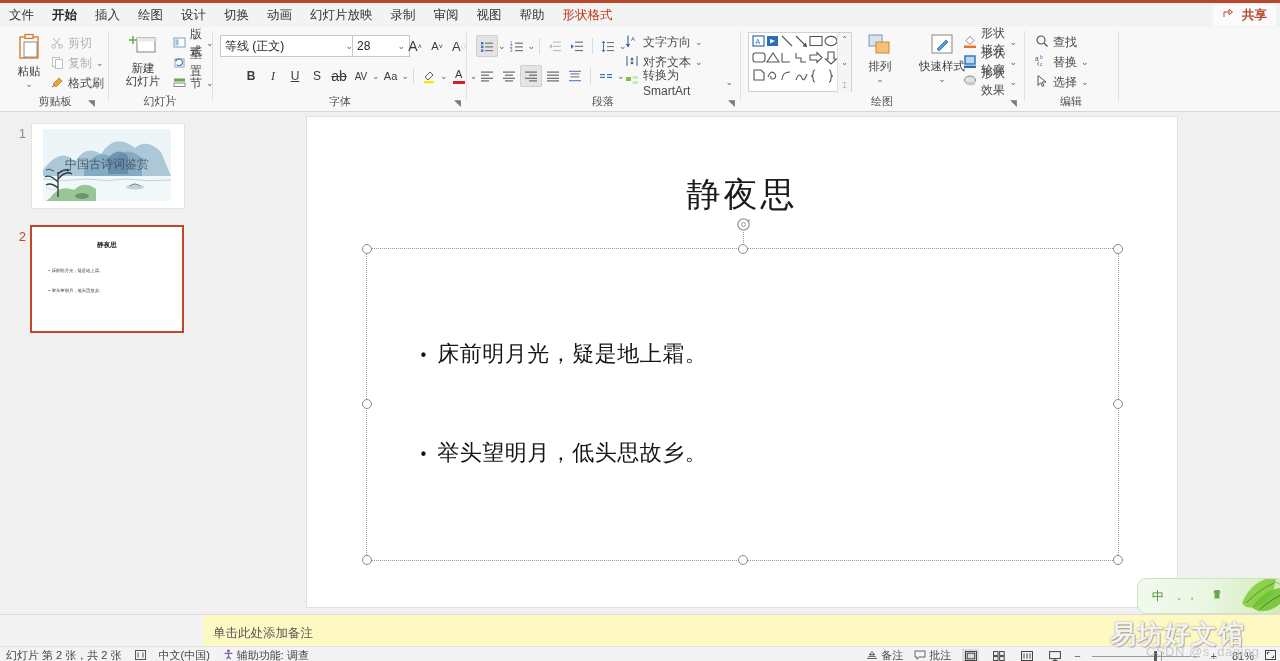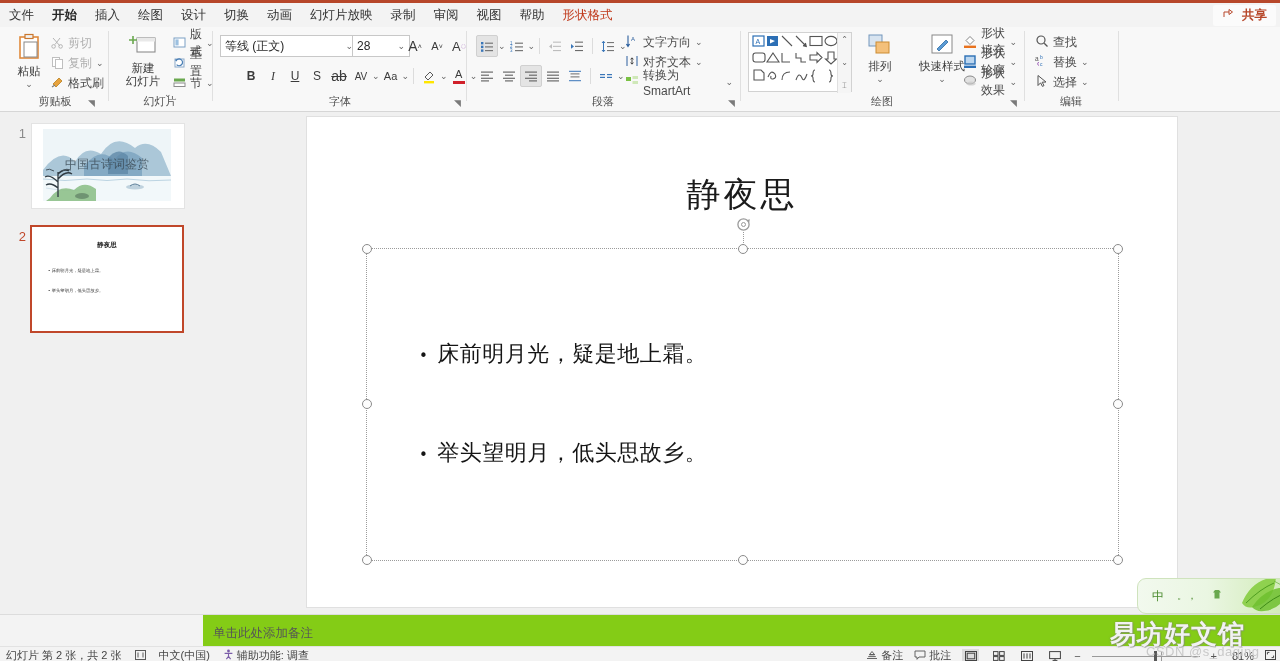--- a/index.html
+++ b/index.html
@@ -65,21 +65,21 @@
   .bullets{position:absolute;left:52px;top:90px;width:660px;}
   .blt{display:flex;align-items:baseline;gap:9px;font-size:22px;color:#151515;
        font-family:"DejaVu Sans",sans-serif;letter-spacing:0.5px;}
   .blt .dot{font-size:15px;line-height:1;}
   .blt+.blt{margin-top:69px;}
   .handle{position:absolute;width:8px;height:8px;border:1px solid #8b8b8b;background:#fdfdfd;
           border-radius:50%;}
   .rot{position:absolute;width:15px;height:15px;}
 
   
-  .notes{position:absolute;left:203px;top:614px;width:1077px;height:32px;background:#84cc16;
+  .notes{position:absolute;left:203px;top:614px;width:1077px;height:32px;background:#fef9c3;
          border-top:1px solid #dcdcdc;}
   .notes span{position:absolute;left:10px;top:10px;font-size:12.5px;color:#565656;}
   .notesleft{position:absolute;left:0;top:614px;width:203px;height:32px;background:#f3f3f3;
              border-top:1px solid #dcdcdc;border-right:1px solid #dcdcdc;}
 
   
   .status{position:absolute;left:0;top:646px;width:1280px;height:15px;background:#f3f3f3;
           border-top:1px solid #e2e2e2;font-size:11px;color:#444;}
   .sleft{position:absolute;left:6px;top:1px;display:flex;align-items:center;gap:13px;white-space:nowrap;}
   .sright{position:absolute;right:4px;top:1px;display:flex;align-items:center;gap:11px;}

